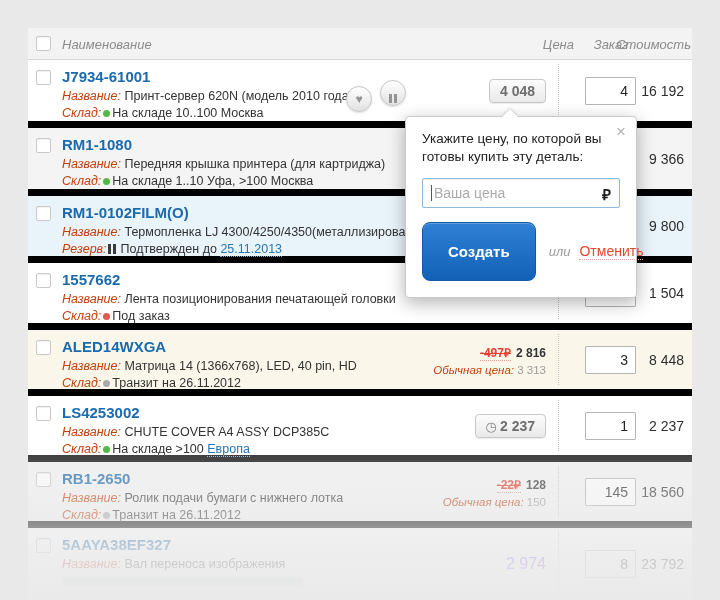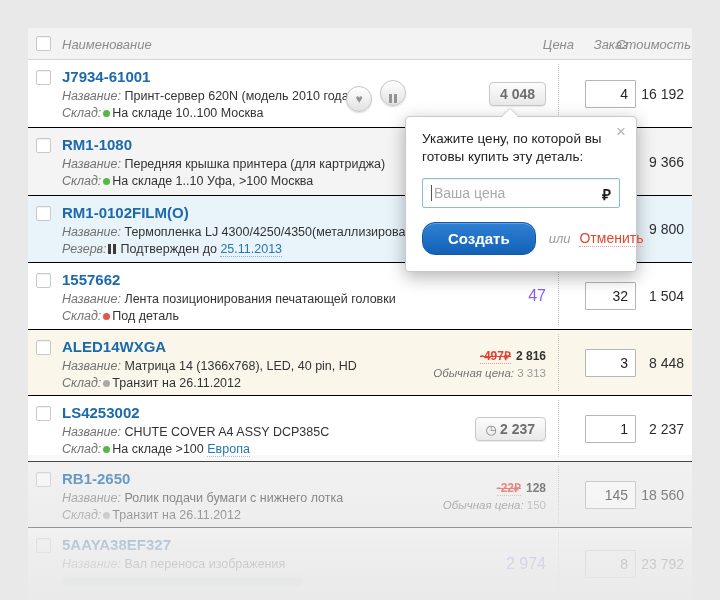--- a/index.html
+++ b/index.html
@@ -14,39 +14,39 @@
 
   
   .thead{position:relative;height:32px;background:#f3f3f3;border-bottom:1px solid #d6d6d6;box-sizing:border-box;}
   .th{position:absolute;top:9px;font-style:italic;font-size:13px;color:#8c8c8c;}
   .th-name{left:34px;}
   .th-price{right:118px;}
   .th-order{right:64px;}
   .th-cost{right:1px;}
 
   
-  .row{position:relative;box-sizing:border-box;border-bottom:1px solid #000000;}
+  .row{position:relative;box-sizing:border-box;border-bottom:7px solid #000000;}
   .r0{height:68px;background:#ffffff;}
   .r1{height:68px;background:#f4f4f4;}
   .r2{height:67px;background:#e8f3fa;}
   .r3{height:67px;background:#ffffff;}
   .r4{height:66px;background:#faf7ea;}
   .r5{height:66px;background:#ffffff;}
   .r6{height:66px;background:#f4f4f4;}
   .r7{height:72px;background:#ffffff;border-bottom:none;}
 
   .cb{position:absolute;left:8px;width:13px;height:13px;background:#fff;border:1px solid #c9c9c9;
       border-radius:2px;box-shadow:inset 0 1px 1px rgba(0,0,0,.06);}
   .thead .cb{top:8px;}
   .row .cb{top:10px;}
 
   .info{position:absolute;left:34px;top:8px;right:270px;}
   .part{display:inline-block;color:#1b6aad;font-weight:bold;font-size:15px;text-decoration:none;}
   .line{margin-top:3px;font-size:12.5px;color:#333;white-space:nowrap;}
-  .lbl{font-style:italic;color:#737373;}
+  .lbl{font-style:italic;color:#c2410c;}
   .dot{display:inline-block;width:7px;height:7px;border-radius:50%;margin:0 2px 1px 2px;vertical-align:middle;}
   .dot-green{background:#53b944;}
   .dot-red{background:#e2574c;}
   .dot-gray{background:#a9a9a9;}
   .dlink{color:#2576b5;text-decoration:none;border-bottom:1px dotted #7fb2d8;}
   .pbars{display:inline-block;vertical-align:-1px;margin:0 3px 0 1px;}
   .pbars i{display:inline-block;width:3px;height:10px;background:#3b3b3b;margin-right:2px;}
 
   .actions{position:absolute;left:318px;top:20px;}
   .circle-btn{display:inline-block;width:26px;height:26px;border-radius:50%;margin-right:4px;
@@ -89,23 +89,23 @@
   .ptitle{width:186px;font-size:13.5px;line-height:18px;color:#222;}
   .pclose{position:absolute;right:10px;top:6px;font-size:17px;color:#b3b3b3;cursor:pointer;line-height:17px;}
   .pinput-wrap{position:relative;margin-top:12px;}
   .pinput-wrap input{width:100%;height:30px;box-sizing:border-box;border:1px solid #8bbbdd;border-radius:2px;
       box-shadow:inset 0 1px 2px rgba(0,0,0,.08);padding:0 30px 0 11px;font-size:14px;color:#a16207;
       font-family:"Liberation Sans",sans-serif;}
   .pinput-wrap input::placeholder{color:#ababab;}
   .caret{position:absolute;left:9px;top:7px;width:1px;height:16px;background:#555;}
   .rub{position:absolute;right:9px;top:6px;font-size:15px;font-weight:bold;color:#1c1c1c;}
   .pbuttons{margin-top:14px;display:flex;align-items:center;}
-  .btn-create{background:linear-gradient(#2f81d6,#1261b6);border:1px solid #1158a5;border-radius:13px;
+  .btn-create{background:linear-gradient(#2f81d6,#1261b6);border:1px solid #1158a5;border-radius:8px;
       box-shadow:inset 0 1px 0 rgba(255,255,255,.25);color:#fff;font-weight:bold;font-size:15px;
-      padding:7px 25px;cursor:pointer;font-family:"Liberation Sans",sans-serif;}
+      padding:20px 25px;cursor:pointer;font-family:"Liberation Sans",sans-serif;}
   .or{margin:0 9px 0 13px;font-style:italic;font-size:13px;color:#9b9b9b;}
   .cancel{color:#e2472e;font-size:14px;text-decoration:none;border-bottom:1px dotted #eda294;cursor:pointer;}
 
   
   .fade{position:absolute;left:0;top:455px;width:720px;height:145px;z-index:10;pointer-events:none;
       background:linear-gradient(180deg,
         rgba(233,233,233,0.28) 0%,
         rgba(233,233,233,0.45) 30%,
         rgba(233,233,233,0.78) 65%,
         rgba(233,233,233,0.97) 100%);}
@@ -185,21 +185,21 @@
 
     <div class="row r3">
       <span class="cb"></span>
       <div class="info">
         <a class="part" href="#">1557662</a>
         <div class="line">
           <span class="lbl">Название:</span>
           <span>Лента позиционирования печатающей головки</span>
         </div>
         <div class="line">
-          <span class="lbl">Склад:</span><span class="dot dot-red"></span><span>Под деталь</span>
+          <span class="lbl">Склад:</span><span class="dot dot-red"></span><span>Под заказ</span>
         </div>
       </div>
       <div class="price">
         <span class="plainprice">47</span>
       </div>
       <div class="sep"></div>
       <div class="order">
         <input type="text" value="32" style="">
       </div>
       <div class="cost">1 504</div>

